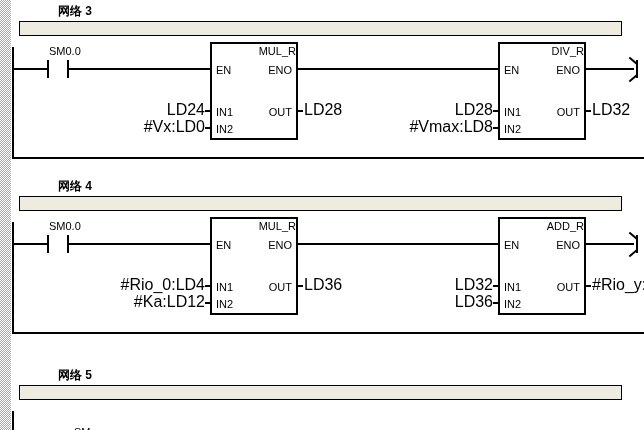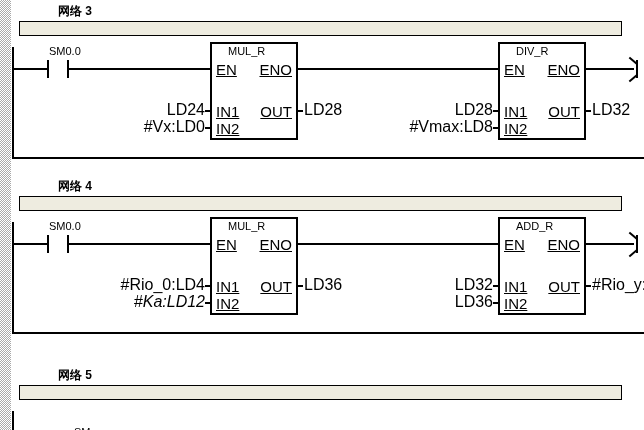--- a/index.html
+++ b/index.html
@@ -103,32 +103,31 @@
   .fb {
     position: absolute;
     border: 2px solid #000000;
     background: #ffffff;
     box-sizing: border-box;
   }
   .fb-name {
     position: absolute;
     top: 1px;
     left: 0; right: 0;
-    text-align: left;
+    text-align: right;
     font-size: 11px;
     line-height: 13px;
     white-space: nowrap;
     padding-left: 16px;
   }
   .pin {
     position: absolute;
-    font-size: 15px;
+    font-size: 11px;
     line-height: 12px;
     white-space: nowrap;
-    text-decoration: underline;
   }
   .pin.left  { left: 4px; }
   .pin.right { right: 4px; }
 
   
   .operand {
     position: absolute;
     font-size: 16px;
     line-height: 12px;
     white-space: nowrap;
@@ -285,21 +284,21 @@
     <div class="fb" style="left:199px;top:42px;width:88px;height:98px;">
       <div class="fb-name">MUL_R</div>
       <div class="pin left" style="top:20px;">EN</div>
       <div class="pin right" style="top:20px;">ENO</div>
       <div class="pin left" style="top:62px;">IN1</div>
       <div class="pin right" style="top:62px;">OUT</div>
       <div class="pin left" style="top:79px;">IN2</div>
     </div>
     <div class="operand r" style="left:109px;top:104px;width:85px;">#Rio_0:LD4</div>
     <div class="stub" style="left:194px;top:110px;"></div>
-    <div class="operand r" style="left:109px;top:121px;width:85px;font-style:italic;">#Ka:LD12</div>
+    <div class="operand r" style="left:109px;top:121px;width:85px;">#Ka:LD12</div>
     <div class="stub" style="left:194px;top:127px;"></div>
     <div class="stub" style="left:287px;top:110px;"></div>
     <div class="operand" style="left:293px;top:104px;">LD36</div>
 
     <div class="wire" style="left:287px;top:68px;width:200px;"></div>
 
     <div class="fb" style="left:487px;top:42px;width:88px;height:98px;">
       <div class="fb-name">ADD_R</div>
       <div class="pin left" style="top:20px;">EN</div>
       <div class="pin right" style="top:20px;">ENO</div>

